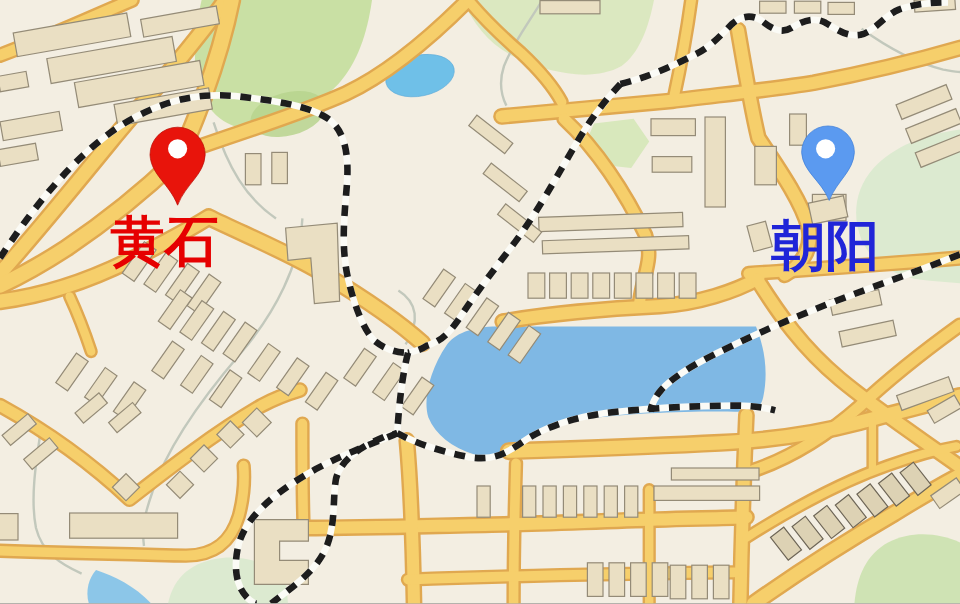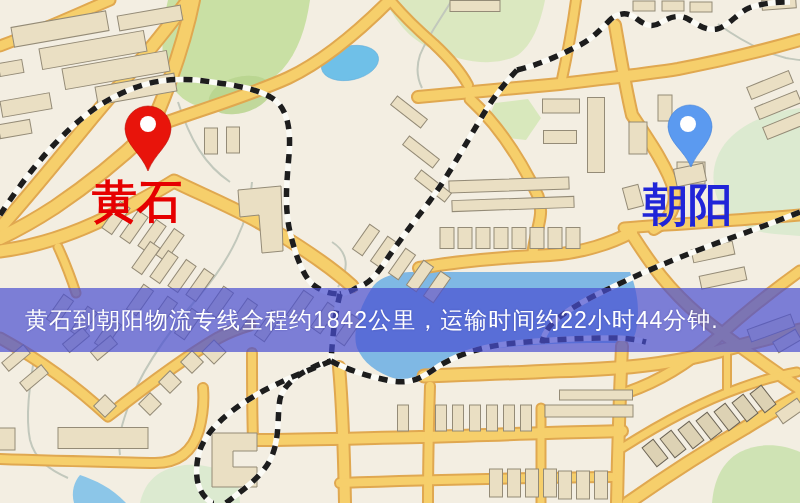--- a/index.html
+++ b/index.html
@@ -284,23 +284,20 @@
         <use href="#t_rb" stroke-width="5.5"></use>
         <use href="#t_rm" stroke-width="5.5"></use>
         <use href="#t_ll" stroke-width="5.5"></use>
         <use href="#t_lr" stroke-width="5.5"></use>
         <use href="#t_rw" stroke-width="5.5"></use>
         <use href="#t_rz" stroke-width="5.5"></use>
         <use href="#t_rc" stroke-width="5.5"></use>
       </g>
   </svg>
 
-  <div class="banner">
-    <span>黄石到朝阳物流专线全程约1842公里，运输时间约22小时44分钟.</span>
-  </div>
 
   <svg width="800" height="503" viewBox="0 0 800 503" style="pointer-events:none">
     <g>
       <path d="M148,171 C141,153 126,146 125,129 A23,23 0 1 1 171,129 C170,146 155,153 148,171 Z" stroke="#b80d06" stroke-width="0.6" fill="#e8140b"></path>
       <circle cx="148" cy="124" r="8" fill="#ffffff"></circle>
     </g>
     <text class="pinlabel" x="92" y="217" fill="#e60000">黄石</text>
 
     <g>
       <path d="M691,167 C684,150 669,143 668,127 A22,22 0 1 1 712,127 C711,143 698,150 691,167 Z" stroke="#3d7dd8" stroke-width="0.6" fill="#5b9af0"></path>

